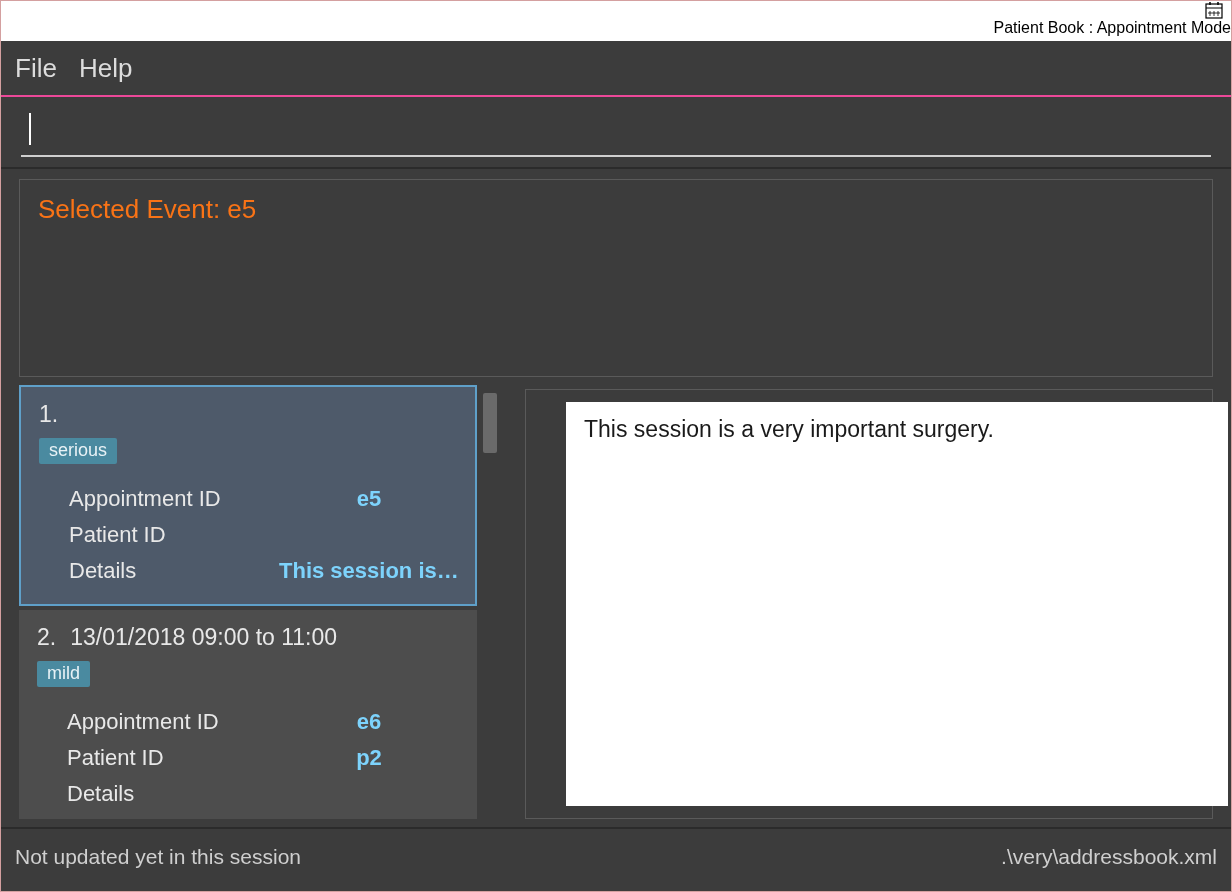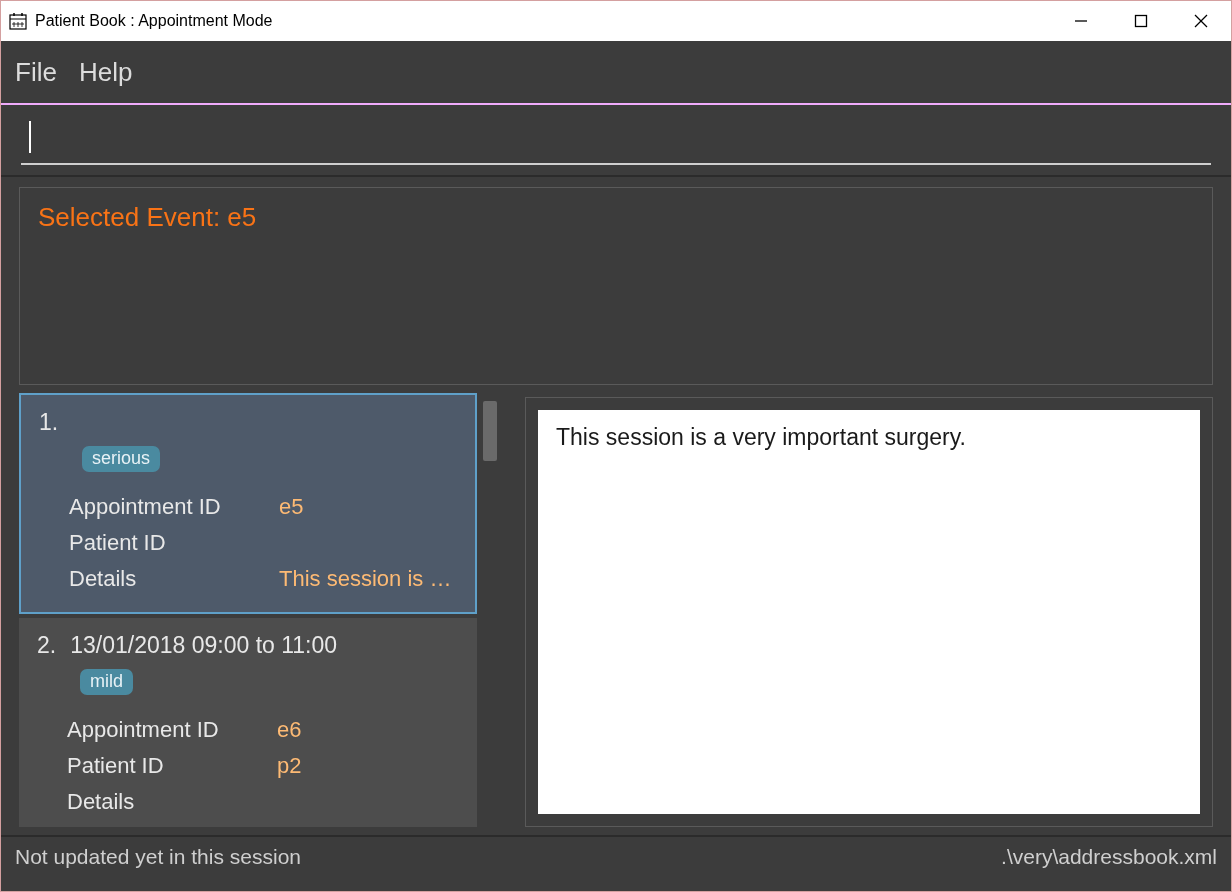--- a/index.html
+++ b/index.html
@@ -11,43 +11,44 @@
   overflow: hidden;
   display: flex;
   flex-direction: column;
   border: 1px solid #d4a0a0;
 }
 
 .titlebar {
   height: 40px;
   background: #ffffff;
   display: flex;
-  align-items: center;
+  align-items: flex-end;
   padding: 0 0 0 8px;
   color: #000;
   font-size: 16px;
+  flex-direction: column;
 }
 .titlebar .icon { margin-right: 8px; display: flex; align-items: center; }
 .titlebar .title { flex: 0 0 auto; }
 .titlebar .spacer { flex: 1; }
 .win-btn {
   width: 60px; height: 40px;
   display: flex; align-items: center; justify-content: center;
   font-size: 14px; color: #000;
 }
 .win-btn svg { stroke: #000; }
 
 .menubar {
-  height: 64px;
+  height: 56px;
   background: #3c3c3c;
   display: flex;
   align-items: center;
   padding: 0 14px;
   gap: 22px;
-  border-bottom: 2px solid #f0abfc;
+  border-bottom: 2px solid #ec4899;
 }
 .menu-item {
   color: #dcdcdc;
   font-size: 26px;
   font-weight: 300;
 }
 
 .cmd-row {
   height: 72px;
   padding: 10px 20px 0 20px;
@@ -93,20 +94,21 @@
   background: #3c3c3c;
   padding: 12px;
 }
 .detail-inner {
   background: #ffffff;
   width: 100%;
   height: 100%;
   color: #1a1a1a;
   font-size: 23px;
   padding: 14px 18px;
+  margin-left: 28px;
 }
 
 .cards-wrap { width: 458px; }
 .card {
   padding: 14px 16px 10px 18px;
   color: #e8e8e8;
   font-size: 22px;
 }
 .card.selected {
   background: #4e5a6a;
@@ -123,48 +125,47 @@
   font-weight: 400;
   margin-bottom: 8px;
 }
 .card-head .num { }
 .badge {
   display: inline-block;
   background: #4a8aa0;
   color: #e8f2f6;
   font-size: 18px;
   padding: 2px 10px 3px 10px;
-  border-radius: 7px;
+  border-radius: 2px;
   margin-bottom: 14px;
-  margin-left: 43px;
 }
 .row { display: flex; margin: 8px 0 10px 0; font-size: 22px; }
 .row .label { width: 210px; font-weight: 400; margin-left: 30px; }
-.row .value { flex: 1; color: #fdba74; font-weight: 400; white-space: nowrap; overflow: hidden; text-overflow: ellipsis; }
+.row .value { flex: 1; color: #7dd3fc; font-weight: 700; white-space: nowrap; overflow: hidden; text-overflow: ellipsis; text-align: center; }
 
 .fake-scrollbar {
   position: absolute;
   right: 0; top: 8px;
   width: 14px; height: 100%;
   background: transparent;
 }
 .fake-thumb {
   width: 14px;
   background: #6a6a6a;
   border-radius: 2px;
   position: absolute;
   left: 0;
 }
 
 .statusbar {
   height: 42px;
   background: #3c3c3c;
   border-top: 2px solid #2b2b2b;
   display: flex;
-  align-items: center;
+  align-items: flex-end;
   justify-content: space-between;
   padding: 0 14px;
   color: #cfcfcf;
   font-size: 21px;
   font-weight: 300;
 }
 </style>
 </head>
 <body>
 

